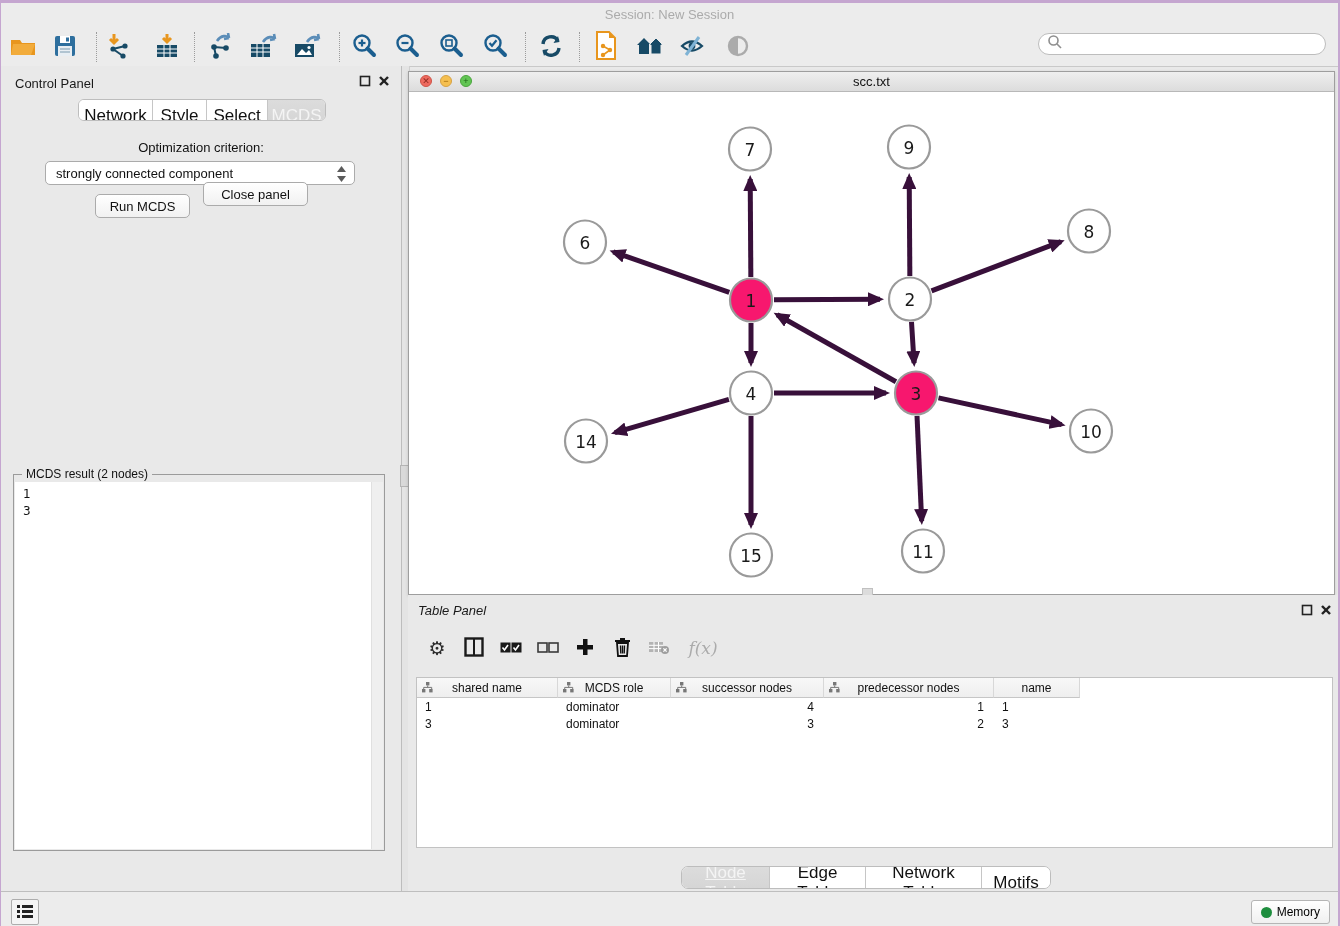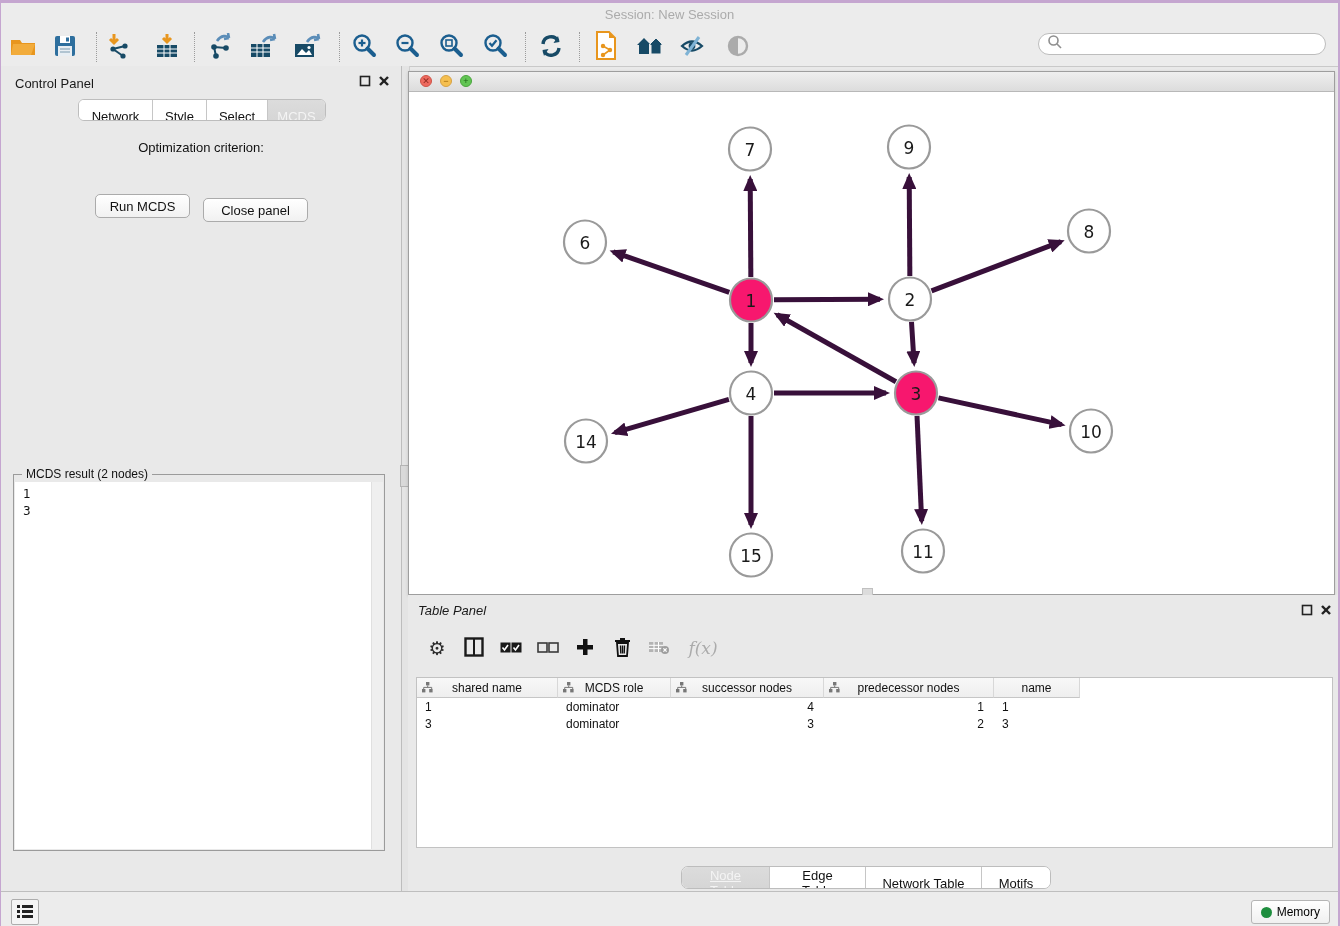--- a/index.html
+++ b/index.html
@@ -14,21 +14,21 @@
   
   .toolbar{left:0;top:25px;width:100%;height:38px;background:#ECECEC;border-bottom:1px solid #C9C9C9;}
   .tbtn{top:3px;width:34px;height:32px;background:none;border:none;padding:0;display:flex;align-items:center;justify-content:center;cursor:pointer;}
   .tsep{top:4px;width:1px;height:30px;border-left:1px dotted #9C9C9C;}
   .searchbox{right:12px;top:5px;width:288px;height:22px;background:#fff;border:1px solid #BDBDBD;border-radius:12px;display:flex;align-items:center;padding-left:8px;box-sizing:border-box;}
   
   .cpanel{left:0;top:63px;width:400px;height:825px;background:#E9E9E9;}
   .panel-title{font-size:13px;color:#1A1A1A;}
   .winbtn{background:none;border:none;padding:0;cursor:pointer;display:inline-flex;}
   .seg{display:flex;border:1px solid #BDBDBD;border-radius:6px;overflow:hidden;background:#fff;height:22px;box-sizing:border-box;}
-  .seg .s{display:flex;align-items:center;justify-content:center;font-size:13px;color:#111;background:#fff;border:none;border-right:1px solid #C6C6C6;cursor:pointer;padding:16px;}
+  .seg .s{display:flex;align-items:center;justify-content:center;font-size:17px;color:#111;background:#fff;border:none;border-right:1px solid #C6C6C6;cursor:pointer;padding:16px;}
   .seg .s:last-child{border-right:none;}
   .seg .s.sel{background:linear-gradient(#DCDCDC,#D2D2D2);color:#F4F4F4;text-decoration:underline;}
   .mac-select{left:44px;top:158px;width:310px;height:24px;background:#fff;border:1px solid #ABABAB;border-radius:5px;display:flex;align-items:center;font-size:13px;color:#111;padding-left:10px;box-sizing:border-box;cursor:pointer;}
   .mac-btn{height:24px;background:linear-gradient(#FFFFFF,#F1F1F1);border:1px solid #ABABAB;border-radius:5px;font-size:13px;color:#111;cursor:pointer;font-family:"Liberation Sans",sans-serif;}
   .fieldset{left:12px;top:494px;width:372px;height:377px;border:1px solid #9B9B9B;box-sizing:border-box;background:#E9E9E9;}
   .fieldset .legend{position:absolute;left:8px;top:-8px;background:#E9E9E9;padding:0 4px;font-size:12px;color:#111;}
   .fieldset .inner{position:absolute;left:1px;top:7px;right:1px;bottom:1px;background:#fff;}
   .fieldset .vsb{position:absolute;right:0;top:0;bottom:0;width:11px;background:#EFEFEF;border-left:1px solid #E0E0E0;}
   .result-line{font-size:12px;color:#111;line-height:17px;padding-left:8px;font-family:"DejaVu Sans",sans-serif;}
   
@@ -229,42 +229,50 @@
 
   <div class="abs seg" style="left:77px;top:33px;">
     <button class="s" style="width:74px">Network</button>
     <button class="s" style="width:54px">Style</button>
     <button class="s" style="width:61px">Select</button>
     <button class="s sel" style="width:57px">MCDS</button>
   </div>
 
   <div class="abs" style="left:0;top:74px;width:400px;text-align:center;font-size:13px;color:#111;">Optimization criterion:</div>
 
+  <div class="abs mac-select" style="top:95px;">
+    <span>strongly connected component</span>
+    <span class="abs" style="right:7px;top:3px;"><svg width="11" height="18">
+          <path d="M5.5 1 L10 7 L1 7 Z" fill="#5B5B5B"></path>
+          <path d="M5.5 17 L10 11 L1 11 Z" fill="#5B5B5B"></path>
+        </svg></span>
+  </div>
 
   <button class="abs mac-btn" style="left:94px;top:128px;width:95px;">Run MCDS</button>
-  <button class="abs mac-btn" style="left:202px;top:132px;width:105px;">Close panel</button>
+  <button class="abs mac-btn" style="left:202px;top:116px;width:105px;">Close panel</button>
 
   <div class="abs fieldset" style="top:408px;">
     <span class="legend">MCDS result (2 nodes)</span>
     <div class="inner">
       <div class="result-line" style="padding-top:4px;">1</div>
       <div class="result-line">3</div>
       <div class="vsb"></div>
     </div>
   </div>
 </div>
 
 <div class="abs vdivider"></div>
 <div class="abs vhandle"></div>
 
 <div class="abs netwin">
   <div class="ntitle">
     <button class="light" style="left:11px;background:#EE6A5F;border:1px solid #CE5347;color:#8F2B22;">✕</button>
     <button class="light" style="left:31px;background:#F5BF4F;border:1px solid #D6A243;color:#985F00;">−</button>
     <button class="light" style="left:51px;background:#62C554;border:1px solid #4AA53D;color:#1E6316;">+</button>
+    <div class="t">scc.txt</div>
   </div>
   <svg class="abs" style="left:0;top:19px;" width="925" height="503">
       <defs>
         <marker id="arrow" markerUnits="userSpaceOnUse" markerWidth="17" markerHeight="14" refX="12" refY="7" orient="auto">
           <path d="M0,0 L16,7 L0,14 Z" fill="#38103A"></path>
         </marker>
       </defs>
       <line x1="341.84768545925334" y1="186.0005043472541" x2="341.19867114010435" y2="87.99934215575551" stroke="#38103A" stroke-width="5" marker-end="url(#arrow)"></line>
       <line x1="320.28718253123094" y1="201.4135938964542" x2="204.3210662636118" y2="160.8953123089728" stroke="#38103A" stroke-width="5" marker-end="url(#arrow)"></line>
       <line x1="364.9995451264251" y1="208.85534877278977" x2="471.00059331335854" y2="208.18867551375246" stroke="#38103A" stroke-width="5" marker-end="url(#arrow)"></line>

